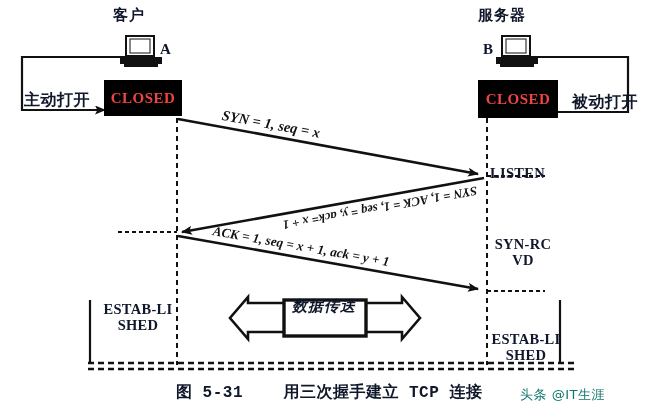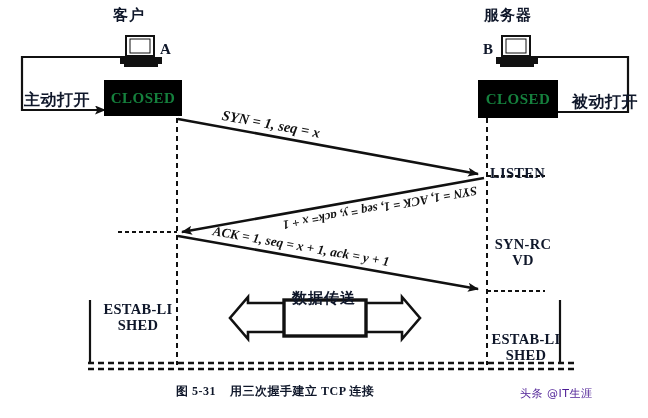--- a/index.html
+++ b/index.html
@@ -46,48 +46,48 @@
   .endpoint-letter {
     font-family: "Liberation Serif", serif;
     font-weight: bold;
     font-size: 15px;
   }
   
   .closed-label {
     font-family: "Liberation Serif", serif;
     font-weight: bold;
     font-size: 15px;
-    color: #15803d;
+    color: #ef4444;
     letter-spacing: 0.5px;
   }
   
   .state {
     font-family: "Liberation Serif", serif;
     font-weight: bold;
     font-size: 14.5px;
     text-align: center;
     letter-spacing: 0.3px;
   }
   
   .datatx-label {
     font-family: "DejaVu Sans", sans-serif;
     font-weight: bold;
     font-size: 15px;
     letter-spacing: 1px;
   }
   .caption {
-    font-family: Liberation Serif, serif;
-    font-weight: bold;
-    font-size: 12px;
+    font-family: Liberation Mono, monospace;
+    font-weight: bold;
+    font-size: 16px;
     letter-spacing: 0.5px;
   }
   .watermark {
     font-family: "DejaVu Sans", sans-serif;
-    font-size: 11px;
-    color: #4c1d95;
+    font-size: 13px;
+    color: #0f766e;
     letter-spacing: 0.5px;
   }
   .blackbox {
     position: absolute;
     background: #000000;
     display: flex;
     align-items: center;
     justify-content: center;
   }
 </style>
@@ -193,21 +193,21 @@
   <div class="blackbox" style="left:104px; top:80px; width:78px; height:36px;">
     <span class="closed-label">CLOSED</span>
   </div>
 
   <div class="blackbox" style="left:478px; top:80px; width:80px; height:38px;">
     <span class="closed-label">CLOSED</span>
   </div>
 
   <div class="txt cn-title" style="left:113px; top:8px;">客户</div>
 
-  <div class="txt cn-title" style="left:478px; top:8px;margin-left:6px;">服务器</div>
+  <div class="txt cn-title" style="left:478px; top:8px;">服务器</div>
 
   <div class="txt endpoint-letter" style="left:160px; top:42px;">A</div>
 
   <div class="txt endpoint-letter" style="left:483px; top:42px;">B</div>
 
   <div class="txt cn-open" style="left:24px; top:92px;">主动打开</div>
 
   <div class="txt cn-open" style="left:572px; top:94px;">被动打开</div>
 
 
@@ -220,19 +220,19 @@
   </div>
 
   <div class="txt state" style="left:490px; top:136px; width:70px; text-align:left;">
     <div>LISTEN</div>
   </div>
 
   <div class="txt state" style="left:488px; top:302px; width:76px;">
     <div style="white-space:pre-wrap; word-break:break-all;">ESTAB-LISHED</div>
   </div>
 
-  <div class="txt datatx-label" style="left:292px; top:291px;">数据传送</div>
+  <div class="txt datatx-label" style="left:292px; top:299px;font-style:italic;">数据传送</div>
 
   <div class="txt caption" style="left:176px; top:385px;">图 5-31    用三次握手建立 TCP 连接</div>
 
   <div class="txt watermark" style="left:520px; top:388px;">头条 @IT生涯</div>
 
 </div>
 
 </body></html>

